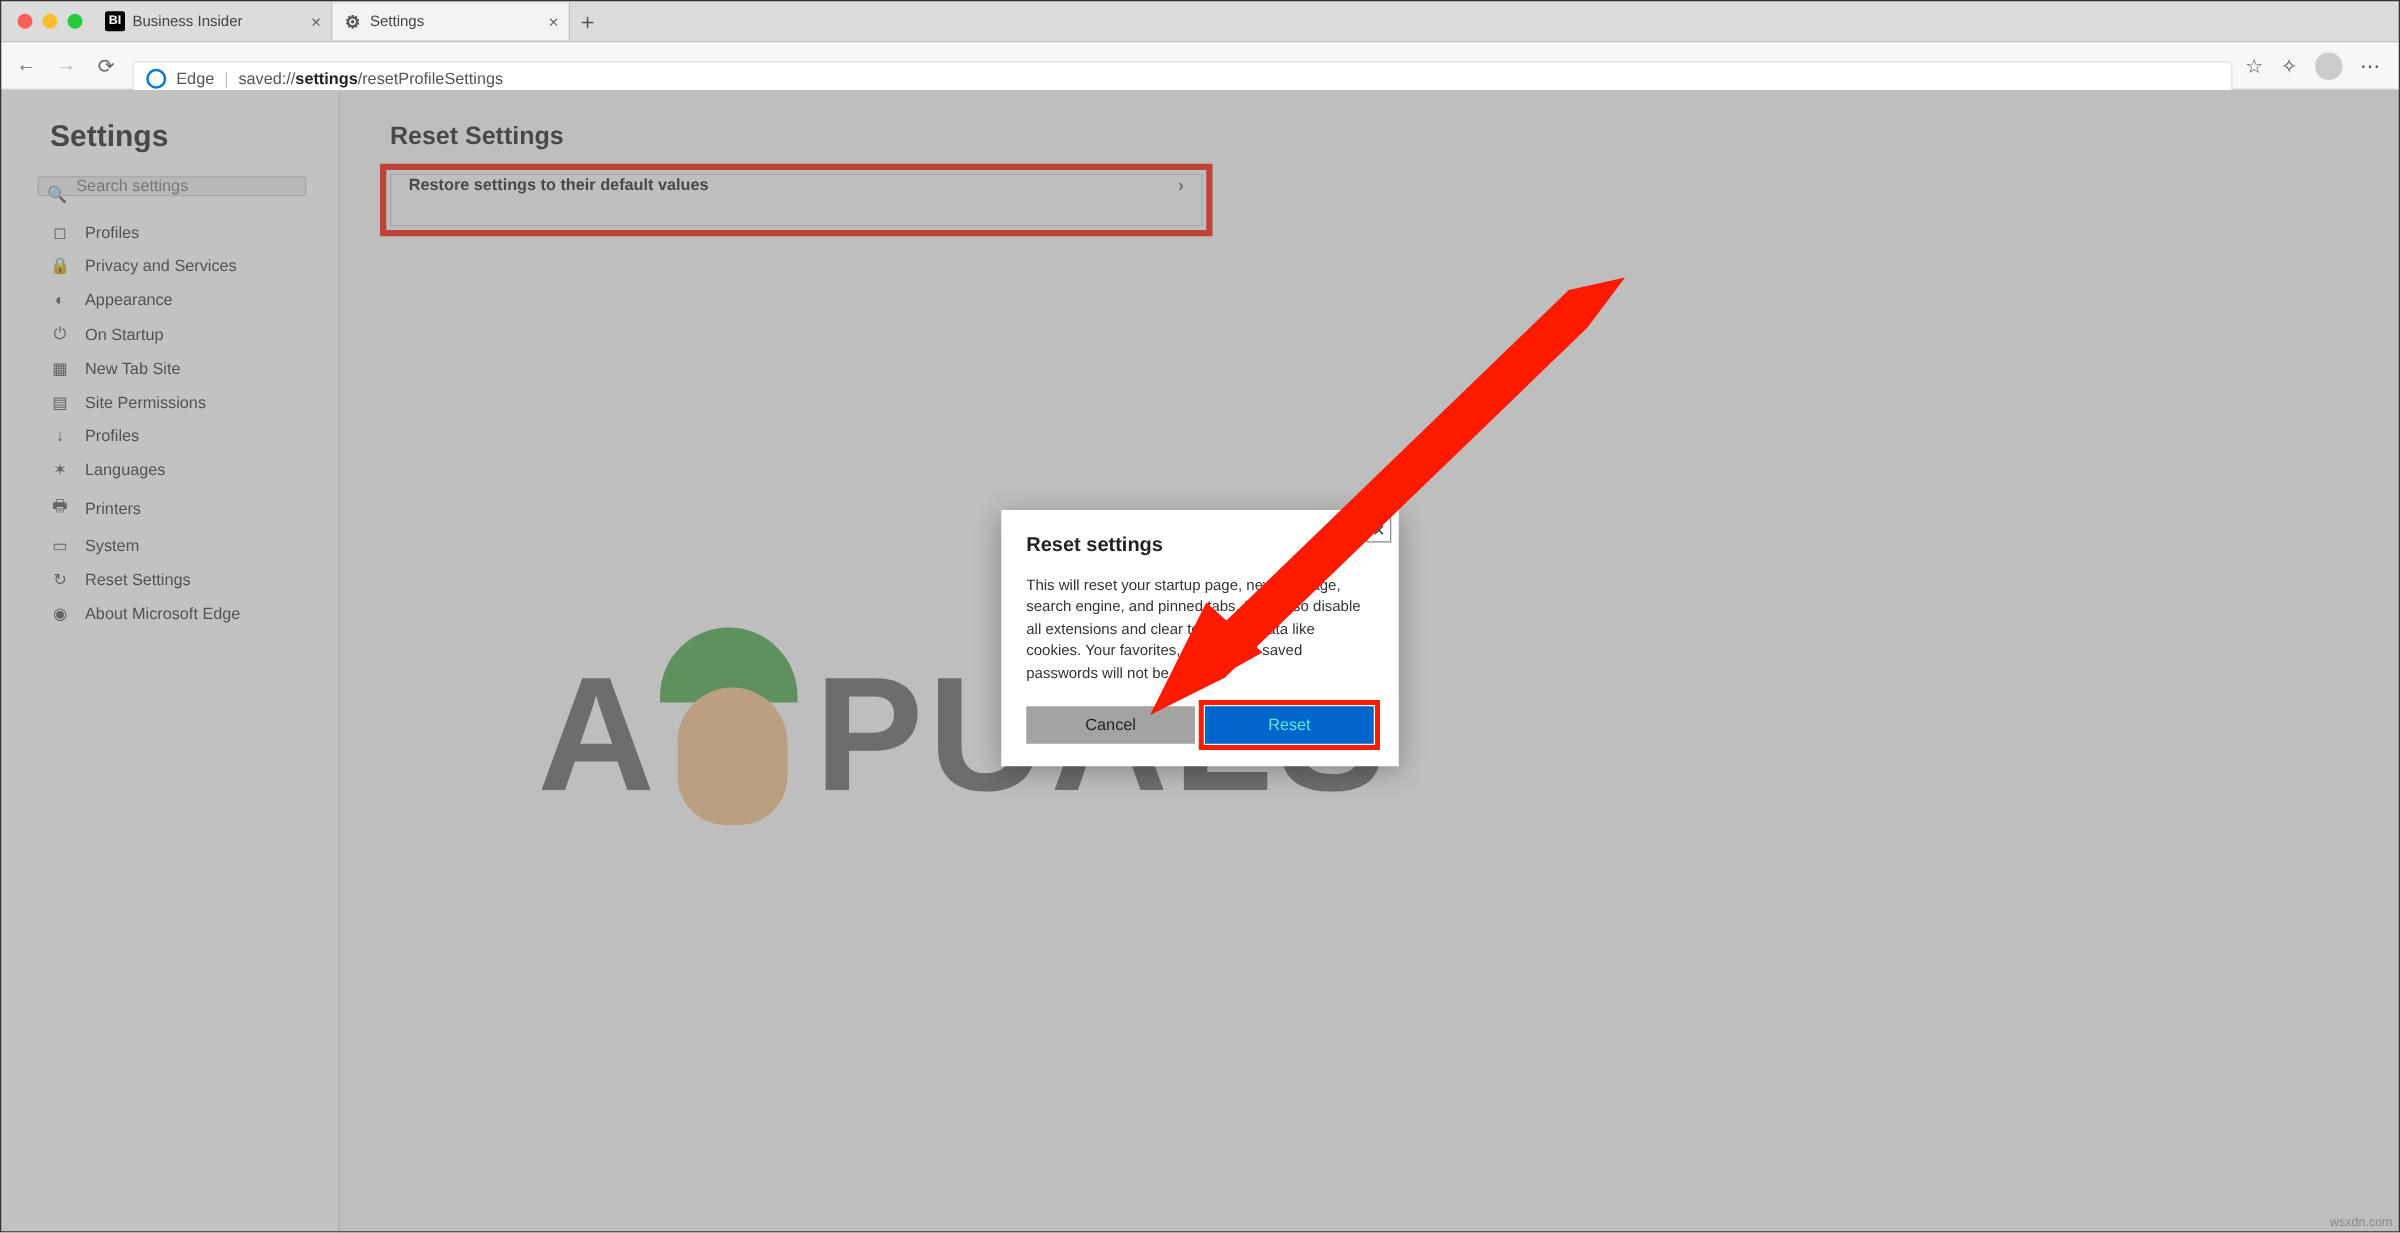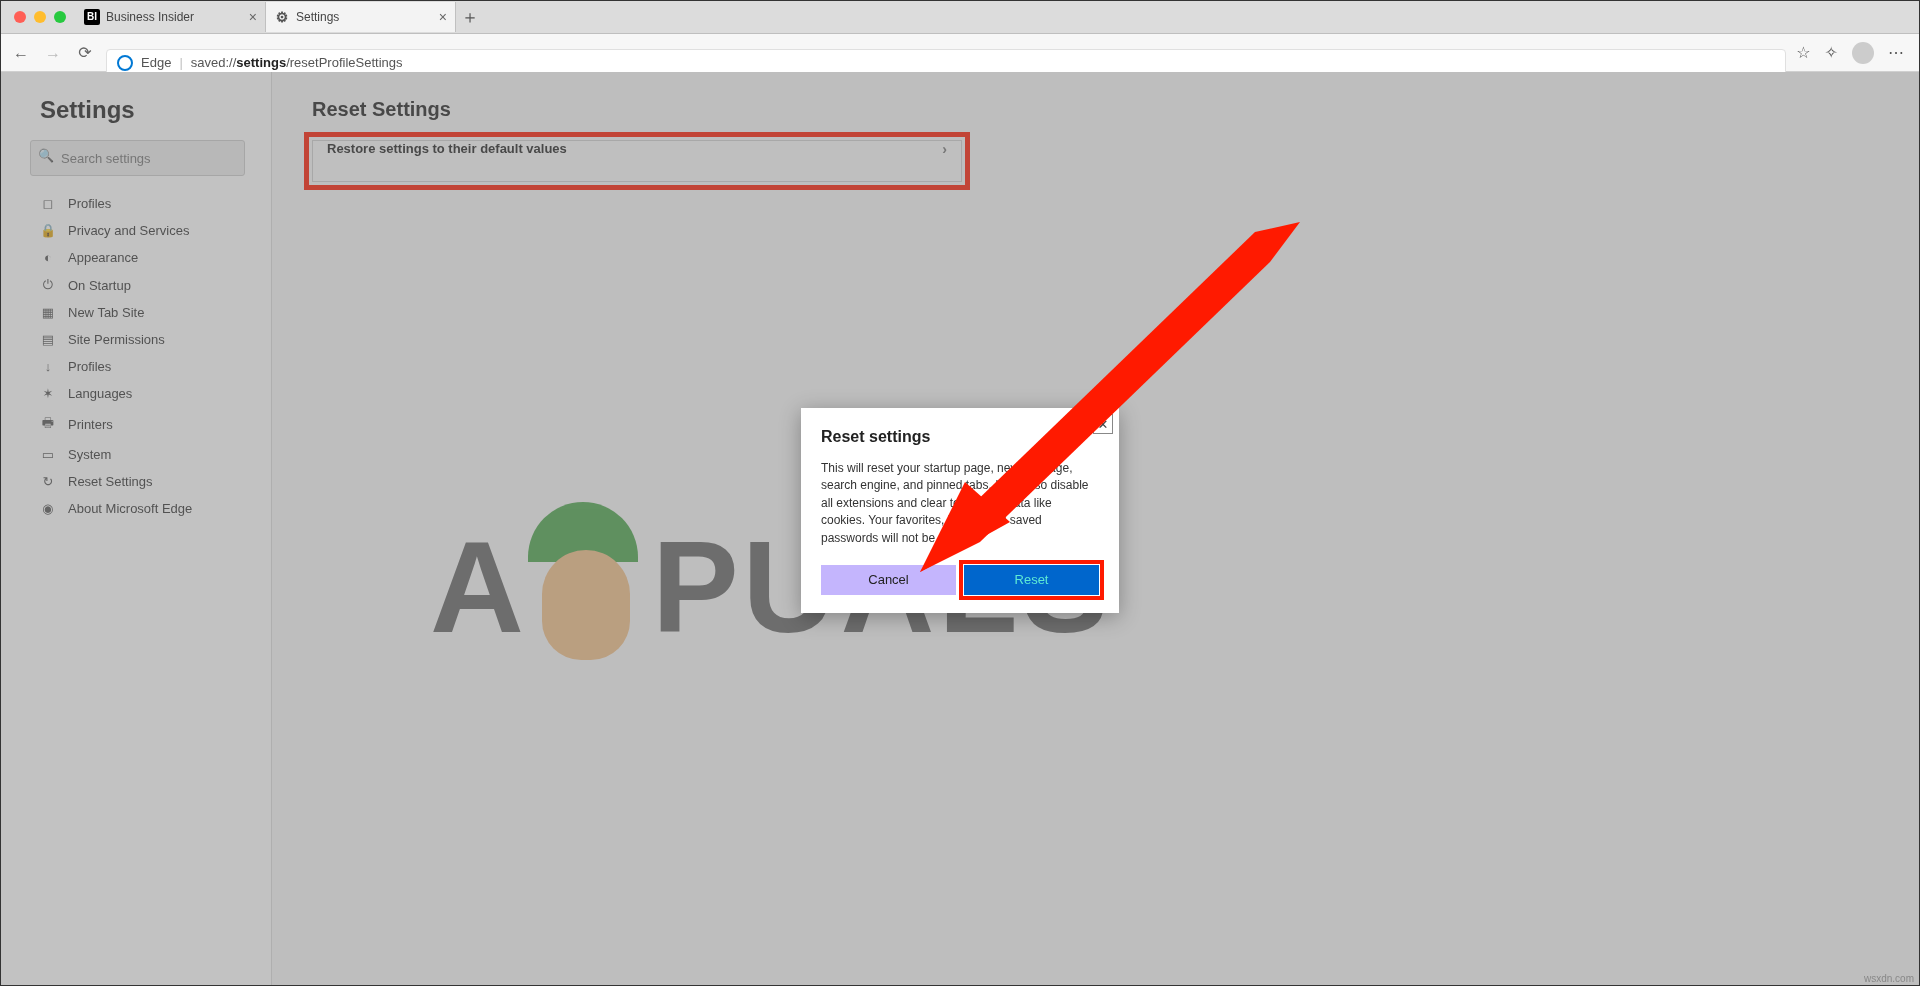--- a/index.html
+++ b/index.html
@@ -33,21 +33,21 @@
 .avatar{ width:22px; height:22px; border-radius:50%; background:#ccc; }
 
 
 .content { position:relative; height: calc(986px - 34px - 38px); background:#f8f8f8; display:flex; }
 .dim-overlay { position:absolute; inset:0; background:rgba(120,120,120,0.45); pointer-events:none; }
 
 
 .sidebar { width:272px; border-right:1px solid #ddd; padding:24px 16px 0 20px; background:#fff; position:relative; }
 .sidebar h1 { font-size:24px; font-weight:600; color:#222; margin-bottom:16px; padding-left:20px;}
 .search-wrap { margin:0 0 14px 0; padding:0 10px 0 10px;}
-.search { width:100%; height:36px; border:1px solid #ccc; background:#ededed; border-radius:3px; padding:0 8px 0 30px; font-size:13px; }
+.search { width:100%; height:16px; border:1px solid #ccc; background:#ededed; border-radius:3px; padding:0 8px 0 30px; font-size:13px; }
 .search-wrap { position:relative; }
 .search-wrap .sicon{ position:absolute; left:18px; top:8px; color:#777; font-size:13px; }
 .nav { list-style:none; }
 .nav li { display:flex; align-items:center; gap:12px; padding:6px 10px 6px 20px; font-size:13px; color:#333; }
 .nav li .nicon{ width:16px; text-align:center; color:#555; font-size:13px; }
 
 
 .main { flex:1; padding:26px 40px; position:relative; }
 .main h2 { font-size:20px; font-weight:600; color:#222; margin-bottom:18px; }
 .reset-row-wrap { position:relative; display:inline-block; }
@@ -56,21 +56,21 @@
 .hl-row { position:absolute; left:-8px; top:-8px; right:-8px; bottom:-8px; border:5px solid #ff1a00; pointer-events:none; }
 
 
 .dialog-backdrop { position:absolute; inset:0; display:flex; align-items:flex-start; justify-content:center; padding-top:336px; }
 .dialog { width:318px; background:#fff; box-shadow:0 4px 20px rgba(0,0,0,0.3); padding:20px 20px 18px; position:relative; }
 .dialog .x { position:absolute; right:6px; top:6px; width:20px; height:20px; border:1px solid #888; display:flex; align-items:center; justify-content:center; font-size:13px; color:#444; }
 .dialog h3 { font-size:16px; font-weight:700; color:#222; margin-bottom:14px; }
 .dialog p { font-size:12px; line-height:1.45; color:#333; margin-bottom:18px; }
 .dialog .btns { display:flex; gap:8px; }
 .dialog .btn { flex:1; height:30px; font-size:13px; display:flex; align-items:center; justify-content:center; cursor:pointer; }
-.btn.cancel { background:#c4b5fd; color:#222; }
+.btn.cancel { background:#a3a3a3; color:#222; }
 .btn.reset { background:#0066cc; color:#5eead4; font-weight:400; position:relative; }
 .hl-reset { position:absolute; left:-5px; top:-5px; right:-5px; bottom:-5px; border:4px solid #ff1a00; pointer-events:none; }
 
 
 .arrow { position:absolute; pointer-events:none; }
 
 
 .wm { position:absolute; left:430px; top:430px; display:flex; align-items:center; pointer-events:none; opacity:0.9;}
 .wm .txt { font-size:130px; font-weight:800; color:#555; letter-spacing:4px; }
 .wm .head { width:130px; height:170px; position:relative; margin-right:-6px; }

